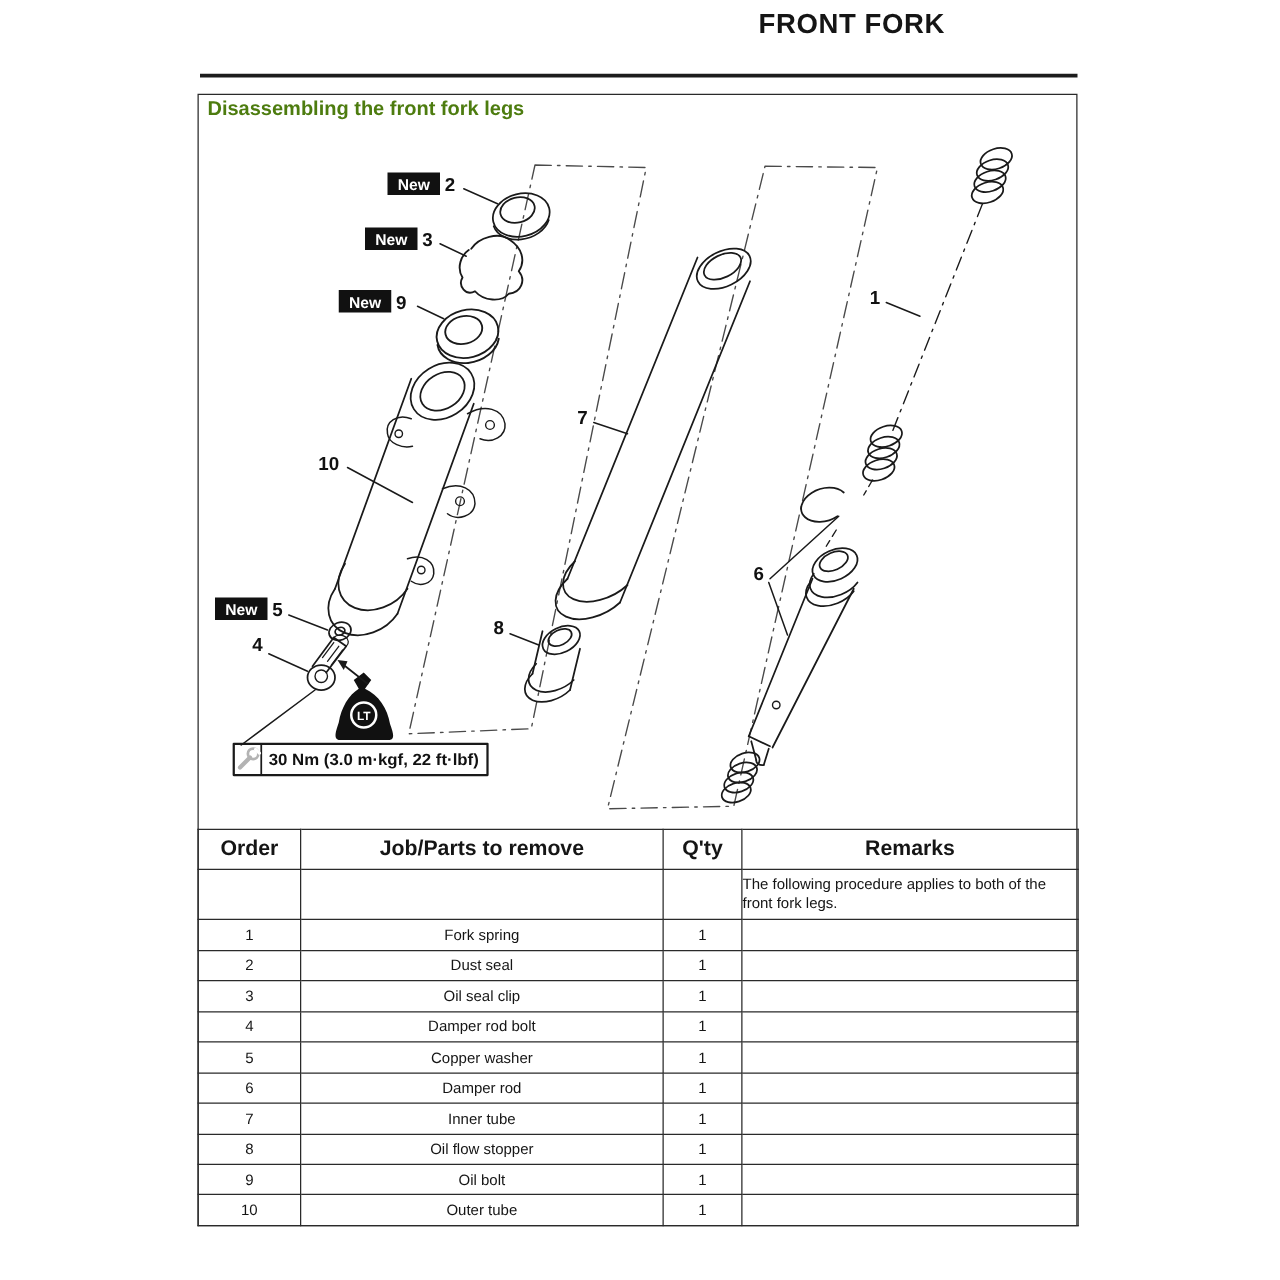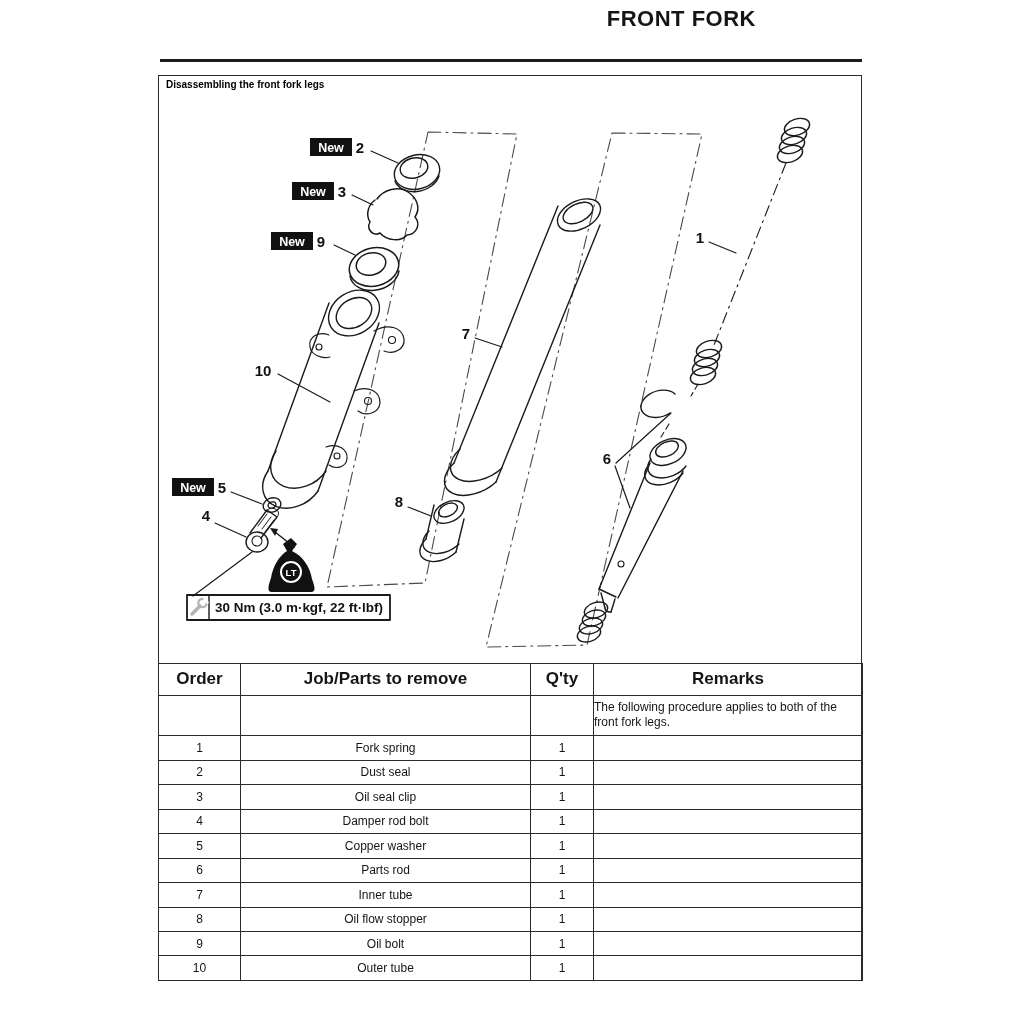--- a/index.html
+++ b/index.html
@@ -6,21 +6,21 @@
   .page{
     position:relative;width:920px;height:1024px;background:#ffffff;overflow:hidden;
     font-family:"Liberation Sans","DejaVu Sans",sans-serif;color:#111;
   }
   .doc-title{
     position:absolute;top:6px;right:164px;font-size:22px;font-weight:bold;
     letter-spacing:.5px;color:#151515;
   }
   .title-rule{position:absolute;left:160px;top:59px;width:702px;height:3px;background:#1c1c1c;}
   .main-box{position:absolute;left:158px;top:75px;width:704px;height:906px;border:1.6px solid #2a2a2a;box-sizing:border-box;}
-  .section-title{position:absolute;left:166px;top:79px;font-size:10px;font-weight:bold;color:#000000;}
+  .section-title{position:absolute;left:166px;top:79px;font-size:16px;font-weight:bold;color:#4d7c0f;}
   .diagram-svg{position:absolute;left:158px;top:95px;width:704px;height:568px;}
 
   table.parts{
     position:absolute;left:158px;top:663px;width:704px;height:318px;
     border-collapse:collapse;table-layout:fixed;font-size:12px;color:#151515;
   }
   table.parts td,table.parts th{border:1.6px solid #2a2a2a;padding:0;vertical-align:middle;box-sizing:border-box;}
   table.parts th{font-size:17px;font-weight:bold;text-align:center;height:28px;}
   td.c-order,td.c-qty{text-align:center;}
   td.c-job{padding-left:8px;text-align:center;}
@@ -258,21 +258,21 @@
       <td class="c-remarks"></td>
     </tr>
     <tr class="data-row">
       <td class="c-order">5</td>
       <td class="c-job">Copper washer</td>
       <td class="c-qty">1</td>
       <td class="c-remarks"></td>
     </tr>
     <tr class="data-row">
       <td class="c-order">6</td>
-      <td class="c-job">Parts rod</td>
+      <td class="c-job">Damper rod</td>
       <td class="c-qty">1</td>
       <td class="c-remarks"></td>
     </tr>
     <tr class="data-row">
       <td class="c-order">7</td>
       <td class="c-job">Inner tube</td>
       <td class="c-qty">1</td>
       <td class="c-remarks"></td>
     </tr>
     <tr class="data-row">

